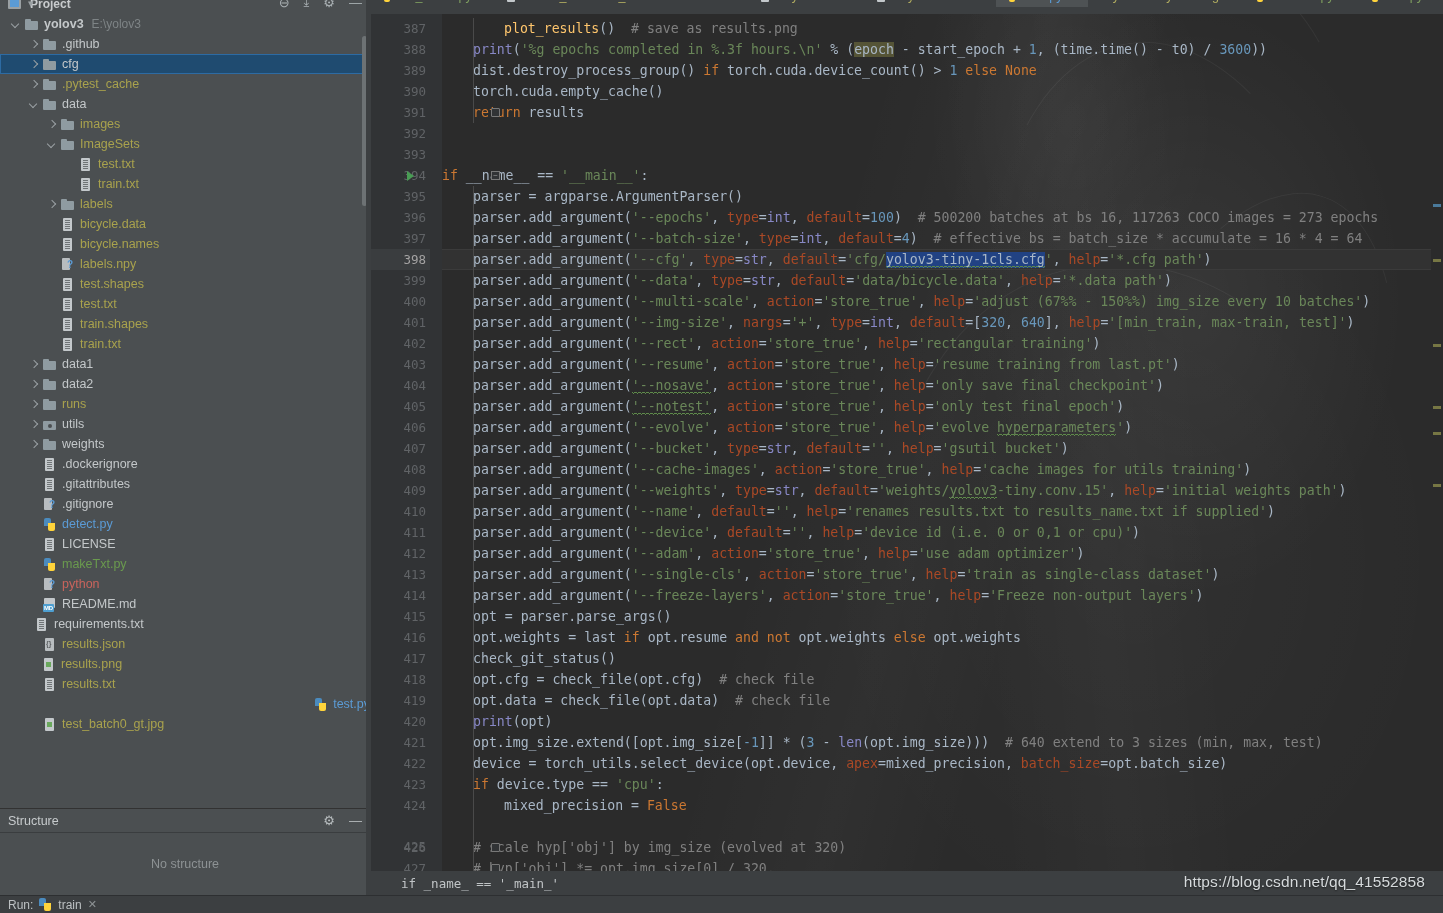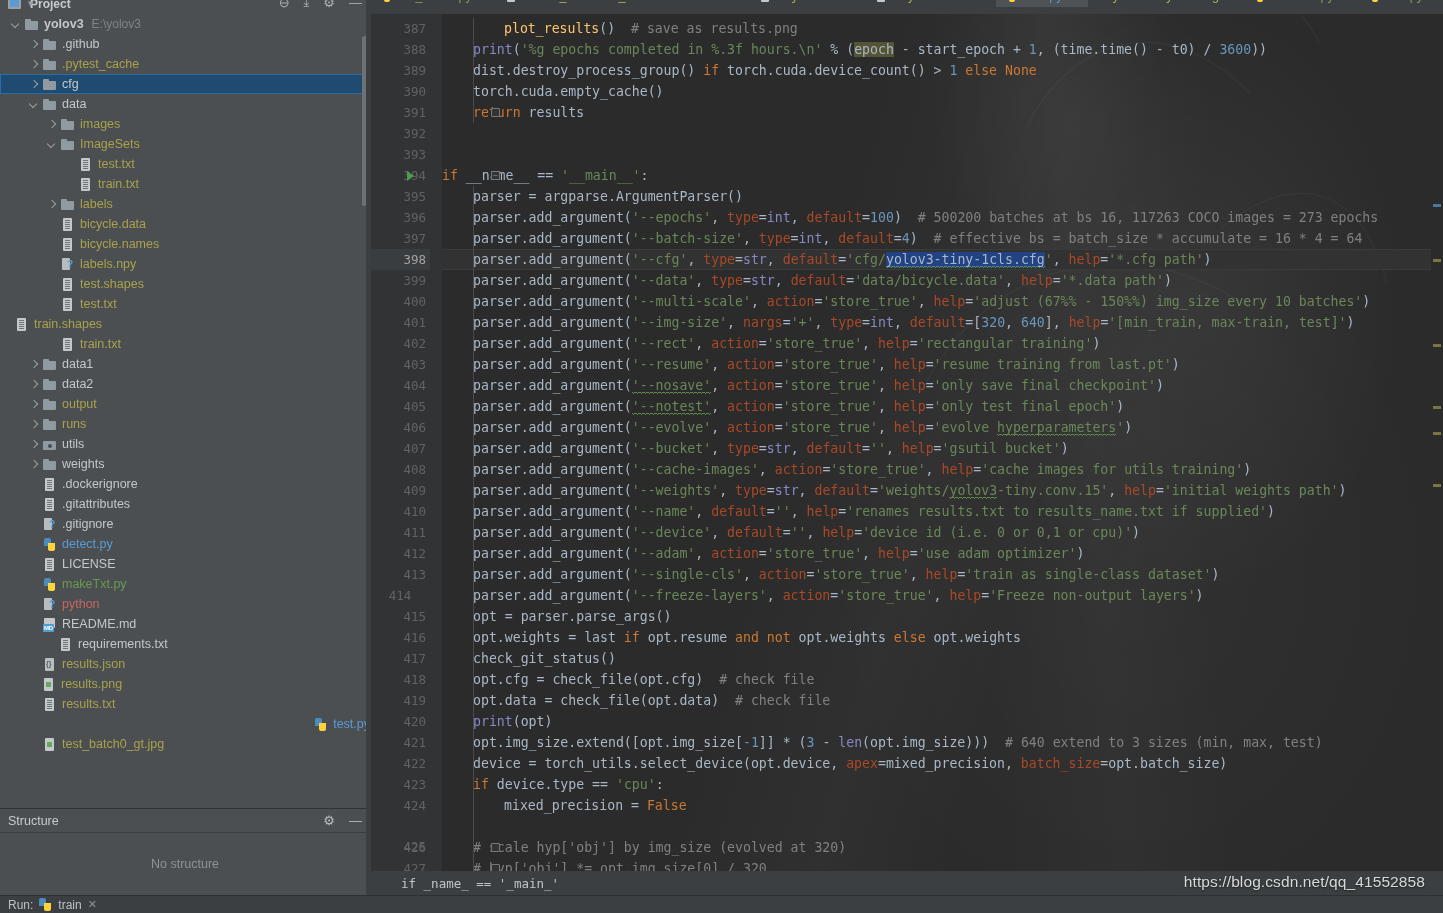--- a/index.html
+++ b/index.html
@@ -340,29 +340,29 @@
           <span class="arrow d"></span>
           <span class="ficon folder"></span>
           <span class="lbl c-white" style="font-weight:700">yolov3</span>
           <span class="path">E:\yolov3</span>
         </div>
         <div class="row" style="padding-left: 28px;">
           <span class="arrow r"></span>
           <span class="ficon folder"></span>
           <span class="lbl c-white">.github</span>
         </div>
+        <div class="row sel focus" style="padding-left: 28px;">
+          <span class="arrow r"></span>
+          <span class="ficon folder"></span>
+          <span class="lbl c-white">cfg</span>
+        </div>
         <div class="row" style="padding-left: 28px;">
           <span class="arrow r"></span>
           <span class="ficon folder"></span>
           <span class="lbl c-olive">.pytest_cache</span>
-        </div>
-        <div class="row sel focus" style="padding-left: 28px;">
-          <span class="arrow r"></span>
-          <span class="ficon folder"></span>
-          <span class="lbl c-white">cfg</span>
         </div>
         <div class="row" style="padding-left: 28px;">
           <span class="arrow d"></span>
           <span class="ficon folder"></span>
           <span class="lbl c-white">data</span>
         </div>
         <div class="row" style="padding-left: 46px;">
           <span class="arrow r"></span>
           <span class="ficon folder"></span>
           <span class="lbl c-olive">images</span>
@@ -405,44 +405,39 @@
         <div class="row" style="padding-left: 46px;">
           <span class="arrow"></span>
           <span class="ficon txt"></span>
           <span class="lbl c-olive">test.shapes</span>
         </div>
         <div class="row" style="padding-left: 46px;">
           <span class="arrow"></span>
           <span class="ficon txt"></span>
           <span class="lbl c-olive">test.txt</span>
         </div>
-        <div class="row" style="">
+        <div class="row" style="padding-left: 46px;">
           <span class="arrow"></span>
           <span class="ficon txt"></span>
           <span class="lbl c-olive">train.shapes</span>
         </div>
         <div class="row" style="padding-left: 46px;">
           <span class="arrow"></span>
           <span class="ficon txt"></span>
           <span class="lbl c-olive">train.txt</span>
         </div>
         <div class="row" style="padding-left: 28px;">
           <span class="arrow r"></span>
           <span class="ficon folder"></span>
           <span class="lbl c-white">data1</span>
         </div>
         <div class="row" style="padding-left: 28px;">
           <span class="arrow r"></span>
           <span class="ficon folder"></span>
           <span class="lbl c-white">data2</span>
-        </div>
-        <div class="row" style="padding-left: 28px;">
-          <span class="arrow r"></span>
-          <span class="ficon folder"></span>
-          <span class="lbl c-olive">output</span>
         </div>
         <div class="row" style="padding-left: 28px;">
           <span class="arrow r"></span>
           <span class="ficon folder"></span>
           <span class="lbl c-olive">runs</span>
         </div>
         <div class="row" style="padding-left: 28px;">
           <span class="arrow r"></span>
           <span class="ficon modfolder"></span>
           <span class="lbl c-white">utils</span>
@@ -485,21 +480,21 @@
         <div class="row" style="padding-left: 28px;">
           <span class="arrow"></span>
           <span class="ficon unk"></span>
           <span class="lbl c-red">python</span>
         </div>
         <div class="row" style="padding-left: 28px;">
           <span class="arrow"></span>
           <span class="ficon badge" data-badge="MD"></span>
           <span class="lbl c-white">README.md</span>
         </div>
-        <div class="row" style="padding-left: 44px;">
+        <div class="row" style="padding-left: 20px;">
           <span class="arrow"></span>
           <span class="ficon txt"></span>
           <span class="lbl c-white">requirements.txt</span>
         </div>
         <div class="row" style="padding-left: 28px;">
           <span class="arrow"></span>
           <span class="ficon json"></span>
           <span class="lbl c-olive">results.json</span>
         </div>
         <div class="row" style="padding-left: 16px; margin-left: 11px;">
@@ -614,21 +609,21 @@
           <div class="lnum" style="top: 361px;">404</div>
           <div class="lnum" style="top: 382px;">405</div>
           <div class="lnum" style="top: 403px;">406</div>
           <div class="lnum" style="top: 424px;">407</div>
           <div class="lnum" style="top: 445px;">408</div>
           <div class="lnum" style="top: 466px;">409</div>
           <div class="lnum" style="top: 487px;">410</div>
           <div class="lnum" style="top: 508px;">411</div>
           <div class="lnum" style="top: 529px;">412</div>
           <div class="lnum" style="top: 550px;">413</div>
-          <div class="lnum" style="top: 571px; text-align: center;">414</div>
+          <div class="lnum" style="top: 571px;">414</div>
           <div class="lnum" style="top: 592px;">415</div>
           <div class="lnum" style="top: 613px;">416</div>
           <div class="lnum" style="top: 634px;">417</div>
           <div class="lnum" style="top: 655px;">418</div>
           <div class="lnum" style="top: 676px;">419</div>
           <div class="lnum" style="top: 697px;">420</div>
           <div class="lnum" style="top: 718px;">421</div>
           <div class="lnum" style="top: 739px;">422</div>
           <div class="lnum" style="top: 760px;">423</div>
           <div class="lnum" style="top: 781px;">424</div>

